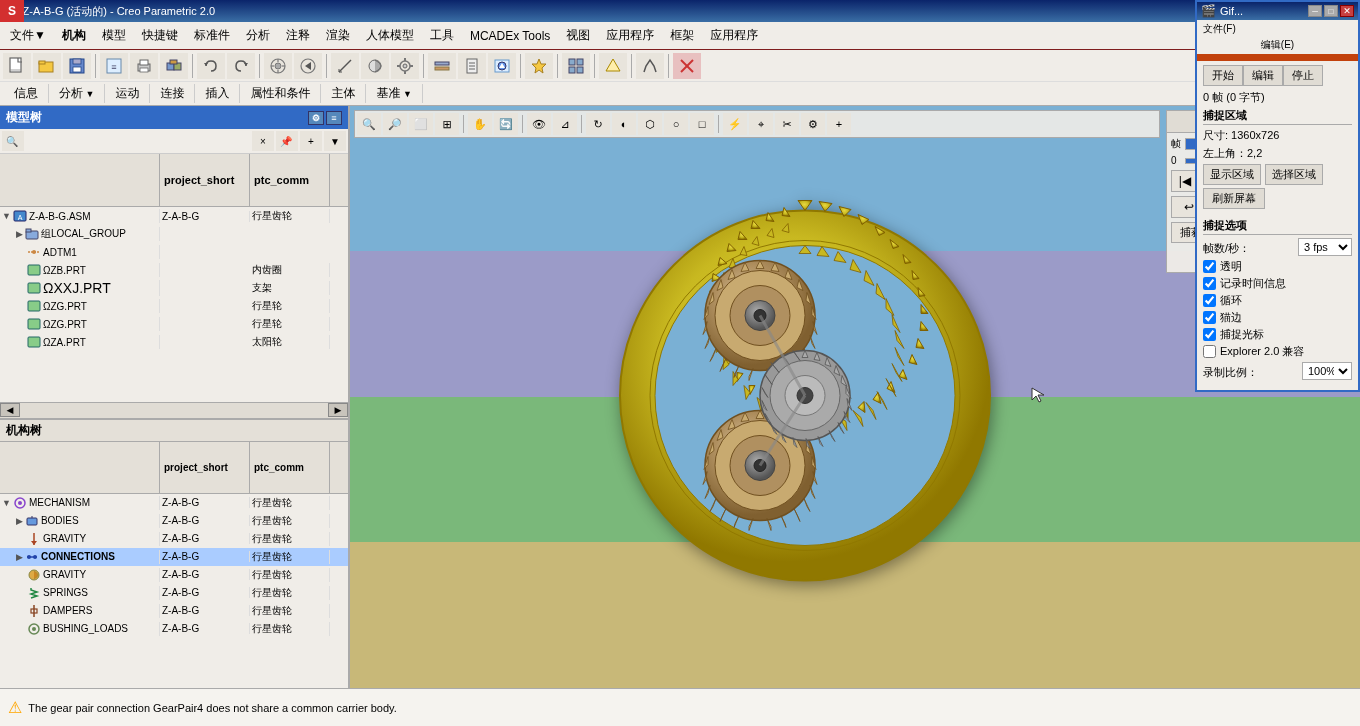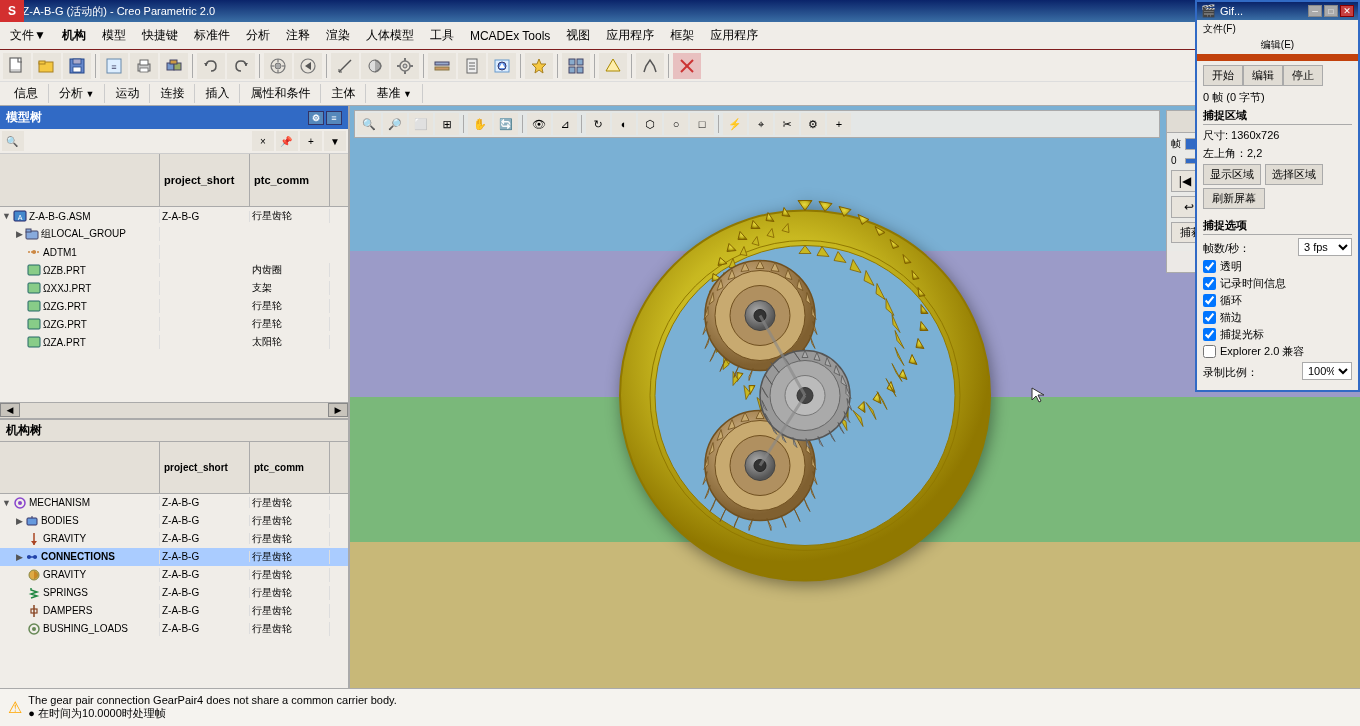--- a/index.html
+++ b/index.html
@@ -750,21 +750,21 @@
           <div class="tree-cell tree-cell-proj"></div>
           <div class="tree-cell tree-cell-ptc" style="font-size:10px;">内齿圈</div>
         </div>
 
         <div class="tree-row">
           <div class="tree-cell tree-cell-name tree-indent-1">
             <span style="width:9px;display:inline-block;"></span>
             <svg width="14" height="14" viewBox="0 0 14 14">
                 <rect x="1" y="2" width="12" height="10" fill="#88cc88" stroke="#266" rx="1"></rect>
               </svg>
-            <span style="font-size:10px;">ΩXXJ.PRT</span>
+            <span style="font-size:14px;">ΩXXJ.PRT</span>
           </div>
           <div class="tree-cell tree-cell-proj"></div>
           <div class="tree-cell tree-cell-ptc" style="font-size:10px;">支架</div>
         </div>
 
         <div class="tree-row">
           <div class="tree-cell tree-cell-name tree-indent-1">
             <span style="width:9px;display:inline-block;"></span>
             <svg width="14" height="14" viewBox="0 0 14 14">
                 <rect x="1" y="2" width="12" height="10" fill="#88cc88" stroke="#266" rx="1"></rect>
@@ -1218,21 +1218,20 @@
           </div>
         </div>
       </div>
     </div>
   </div>
 
   <div class="bottom-status">
     <span style="color:orange;font-size:16px;margin-right:6px;">⚠</span>
     <div class="status-messages">
       <span>The gear pair connection GearPair4 does not share a common carrier body.</span>
-      <span>● 在时间为10.0000时处理帧</span>
     </div>
   </div>
 </div>
 
 <div class="gif-panel">
   <div class="gif-title-bar">
     <div style="display:flex;align-items:center;gap:4px;">
       <span style="font-size:12px;">🎬</span>
       <span>Gif...</span>
     </div>

